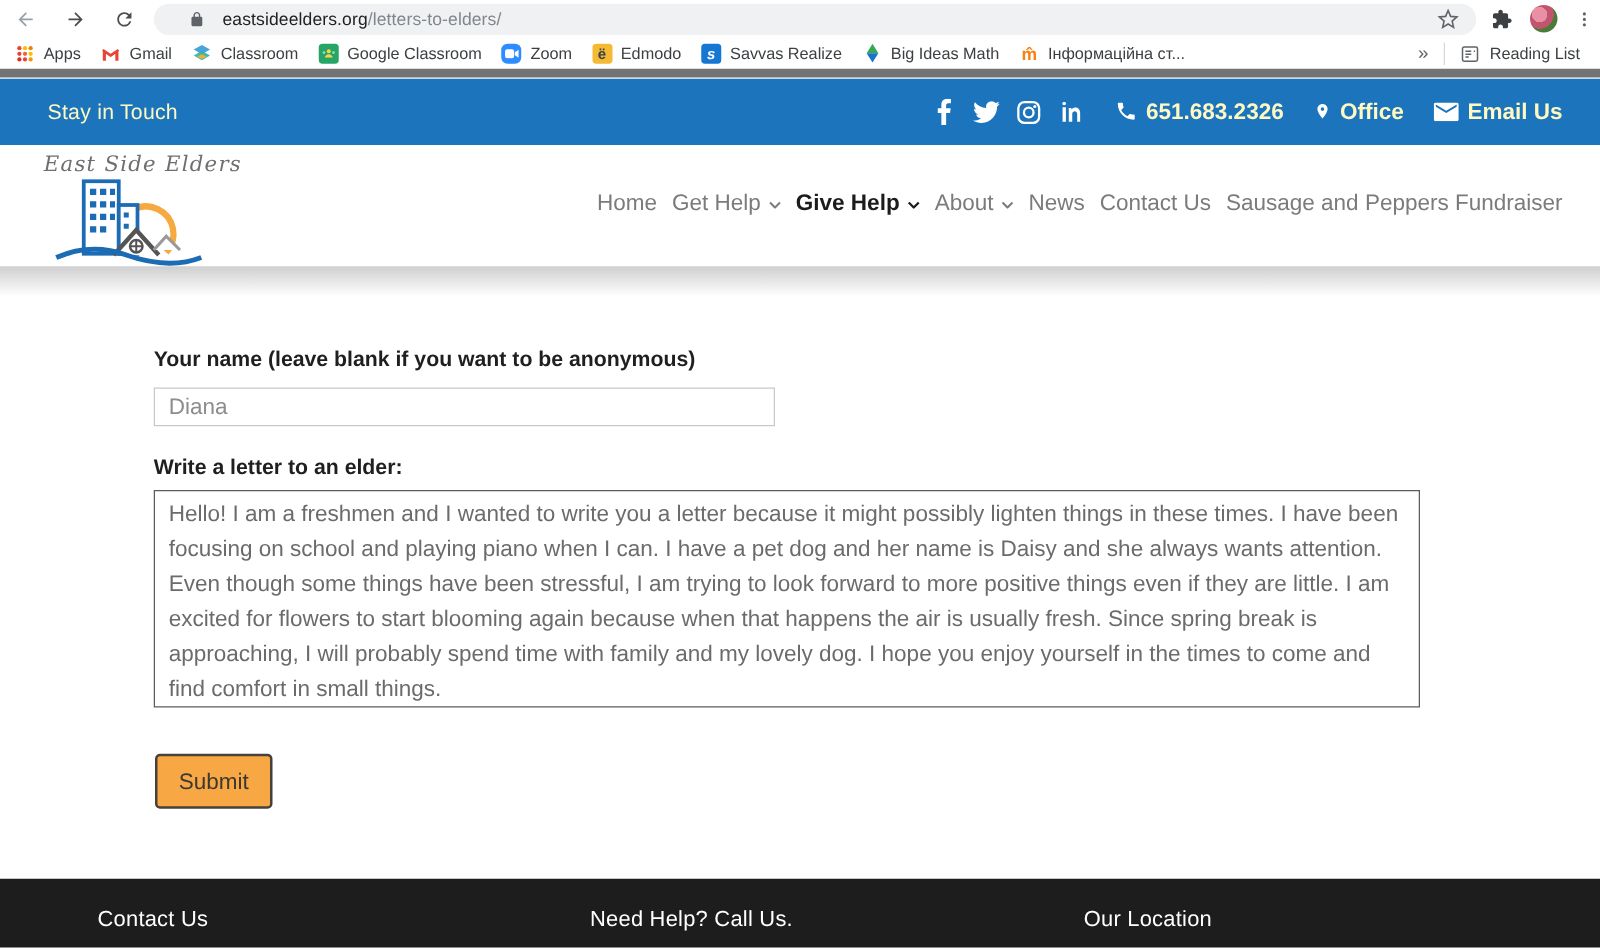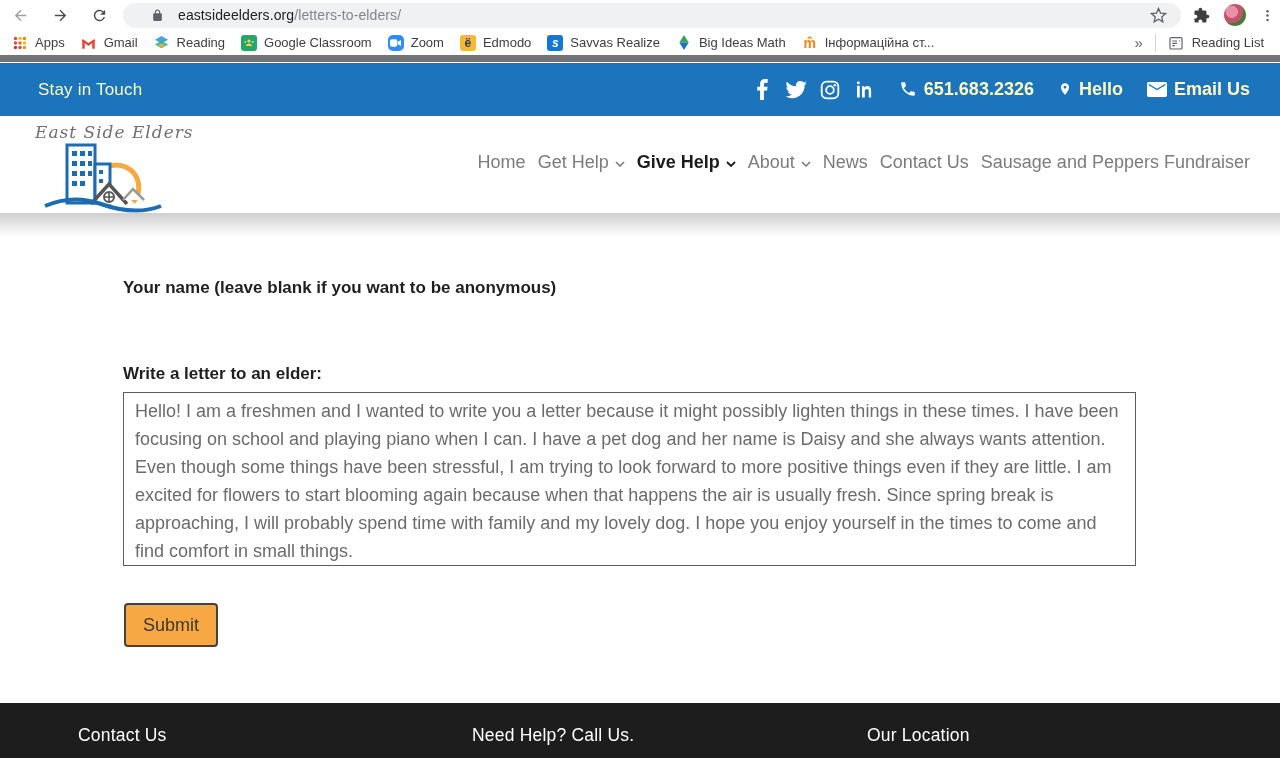--- a/index.html
+++ b/index.html
@@ -154,21 +154,21 @@
     <span>Gmail</span>
   </div>
   <div class="bm">
     <span class="bmi">
       <svg width="15" height="15" viewBox="0 0 16 16">
         <path d="M8 1 15 5 8 9 1 5z" fill="#4aa3df"></path>
         <path d="M8 6 15 10 8 14 1 10z" fill="#2bb5a0" opacity=".9"></path>
         <path d="M8 9 12 11 8 13 4 11z" fill="#f6a93b"></path>
       </svg>
     </span>
-    <span>Reading</span>
+    <span>Classroom</span>
   </div>
   <div class="bm">
     <span class="bmi bm-sq" style="background:#25a667">
       <svg width="12" height="10" viewBox="0 0 12 10">
           <circle cx="6" cy="3" r="1.6" fill="#ffd24c"></circle>
           <path d="M2.8 8c.4-1.6 1.7-2.6 3.2-2.6S8.8 6.4 9.2 8z" fill="#ffd24c"></path>
           <circle cx="2.2" cy="4" r="1.1" fill="#9adbc0"></circle>
           <circle cx="9.8" cy="4" r="1.1" fill="#9adbc0"></circle>
         </svg>
     </span>
@@ -250,21 +250,21 @@
           </svg>
       </span>
       <span>651.683.2326</span>
     </span>
     <span class="contact-item">
       <span>
         <svg width="14" height="18" viewBox="0 0 24 24">
             <path d="M12 2C8.13 2 5 5.13 5 9c0 5.25 7 13 7 13s7-7.75 7-13c0-3.87-3.13-7-7-7zm0 9.5a2.5 2.5 0 1 1 0-5 2.5 2.5 0 0 1 0 5z" fill="#fff"></path>
           </svg>
       </span>
-      <span>Hello</span>
+      <span>Office</span>
     </span>
     <span class="contact-item">
       <span>
         <svg width="20" height="15" viewBox="0 0 24 18">
             <path d="M22 0H2C.9 0 0 .9 0 2v14c0 1.1.9 2 2 2h20c1.1 0 2-.9 2-2V2c0-1.1-.9-2-2-2zm0 4-10 6L2 4V2l10 6L22 2v2z" fill="#fff"></path>
           </svg>
       </span>
       <span>Email Us</span>
     </span>
   </div>
@@ -339,20 +339,21 @@
       </a>
     <a href="#">
         <span>Sausage and Peppers Fundraiser</span>
       </a>
   </nav>
 </div>
 
 <div class="content">
   <div class="header-shadow" style="top:0"></div>
   <label class="flabel lbl-name">Your name (leave blank if you want to be anonymous)</label>
+  <input class="name-input" type="text" value="Diana" style="">
   <label class="flabel lbl-letter">Write a letter to an elder:</label>
   <textarea class="letter-area" spellcheck="false" style="">Hello! I am a freshmen and I wanted to write you a letter because it might possibly lighten things in these times. I have been focusing on school and playing piano when I can. I have a pet dog and her name is Daisy and she always wants attention. Even though some things have been stressful, I am trying to look forward to more positive things even if they are little. I am excited for flowers to start blooming again because when that happens the air is usually fresh. Since spring break is approaching, I will probably spend time with family and my lovely dog. I hope you enjoy yourself in the times to come and find comfort in small things.</textarea>
   <button class="submit-btn">Submit</button>
 </div>
 
 <div class="footer">
   <span class="fcol fc1">Contact Us</span>
   <span class="fcol fc2">Need Help?  Call Us.</span>
   <span class="fcol fc3">Our Location</span>
 </div>

